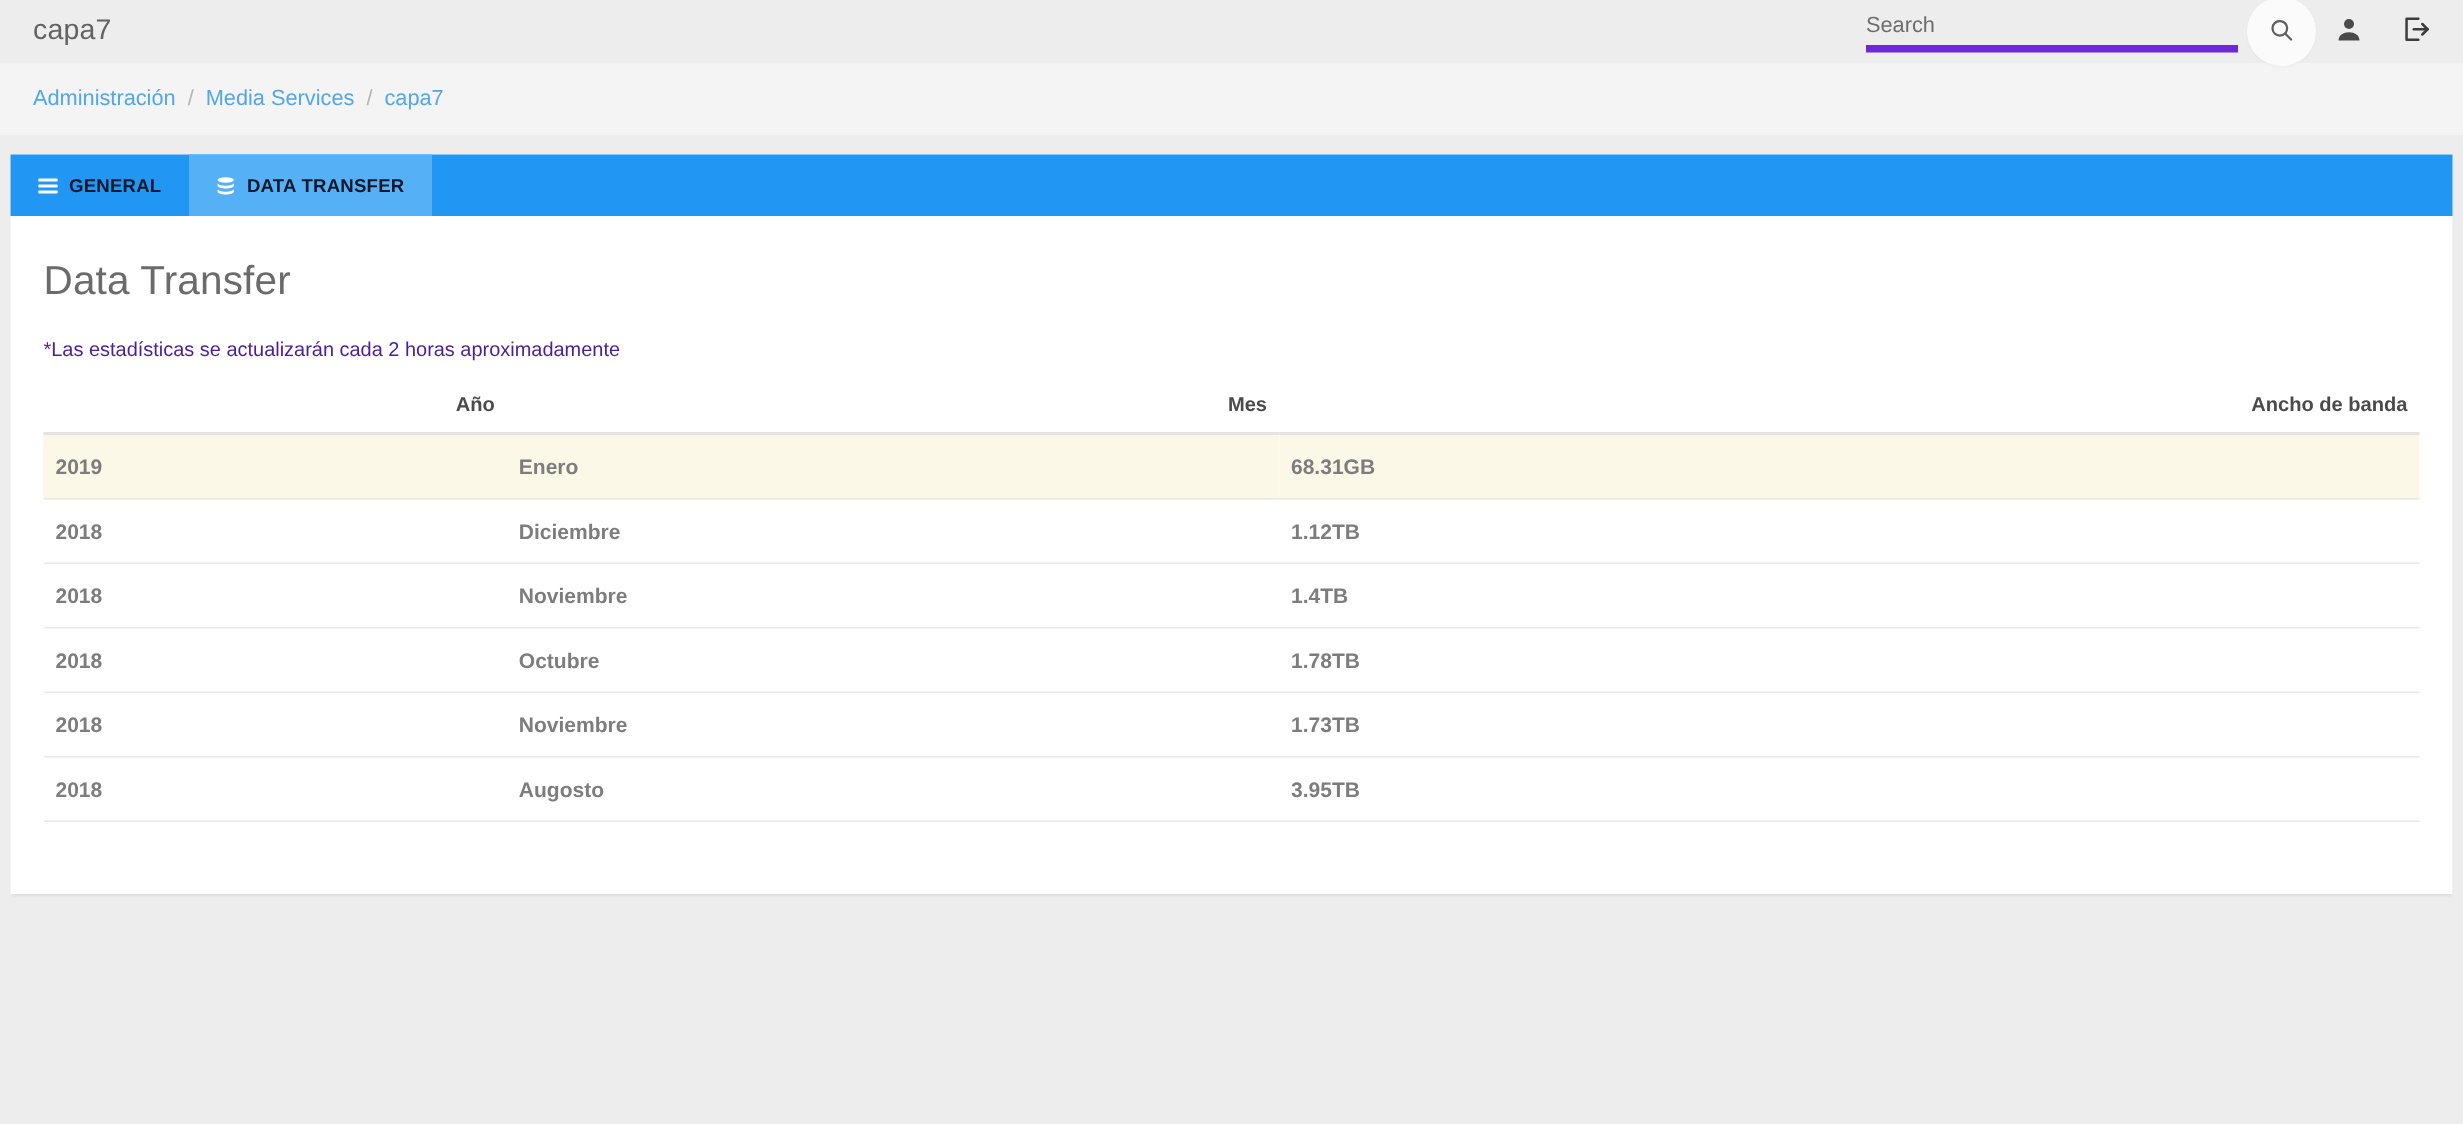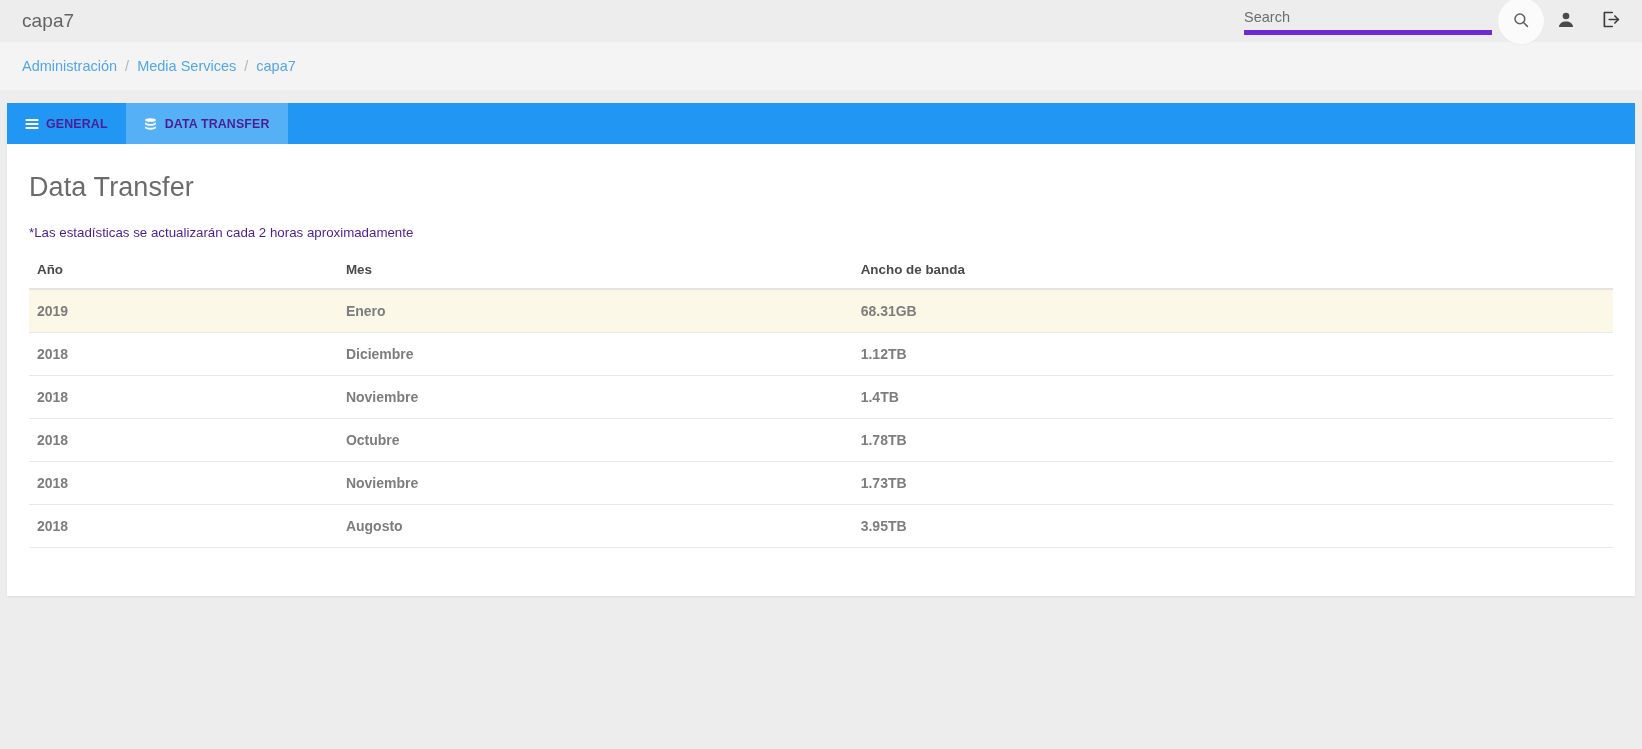--- a/index.html
+++ b/index.html
@@ -114,21 +114,21 @@
     background: #2196f3;
     display: flex;
     align-items: stretch;
     height: 41px;
   }
   .tab {
     display: flex;
     align-items: center;
     gap: 7px;
     padding: 0 18px;
-    color: #4c1d95;
+    color: #0f172a;
     font-size: 12.4px;
     font-weight: bold;
     letter-spacing: .15px;
     text-transform: uppercase;
     cursor: pointer;
     white-space: nowrap;
     user-select: none;
   }
   .tab.active { background: #56b0f5; }
   .tab .tico {
@@ -154,21 +154,21 @@
     color: #4c1d95;
     margin: 0 0 16px 0;
   }
 
   table {
     width: 100%;
     border-collapse: collapse;
     font-size: 14px;
   }
   thead th {
-    text-align: left;
+    text-align: right;
     font-weight: bold;
     color: #4a4a4a;
     font-size: 13.4px;
     padding: 6px 8px 11px 8px;
     border-bottom: 2px solid #e4e4e4;
   }
   tbody td {
     padding: 13px 8px;
     color: #7d7d7d;
     border-bottom: 1px solid #e8e8e8;

